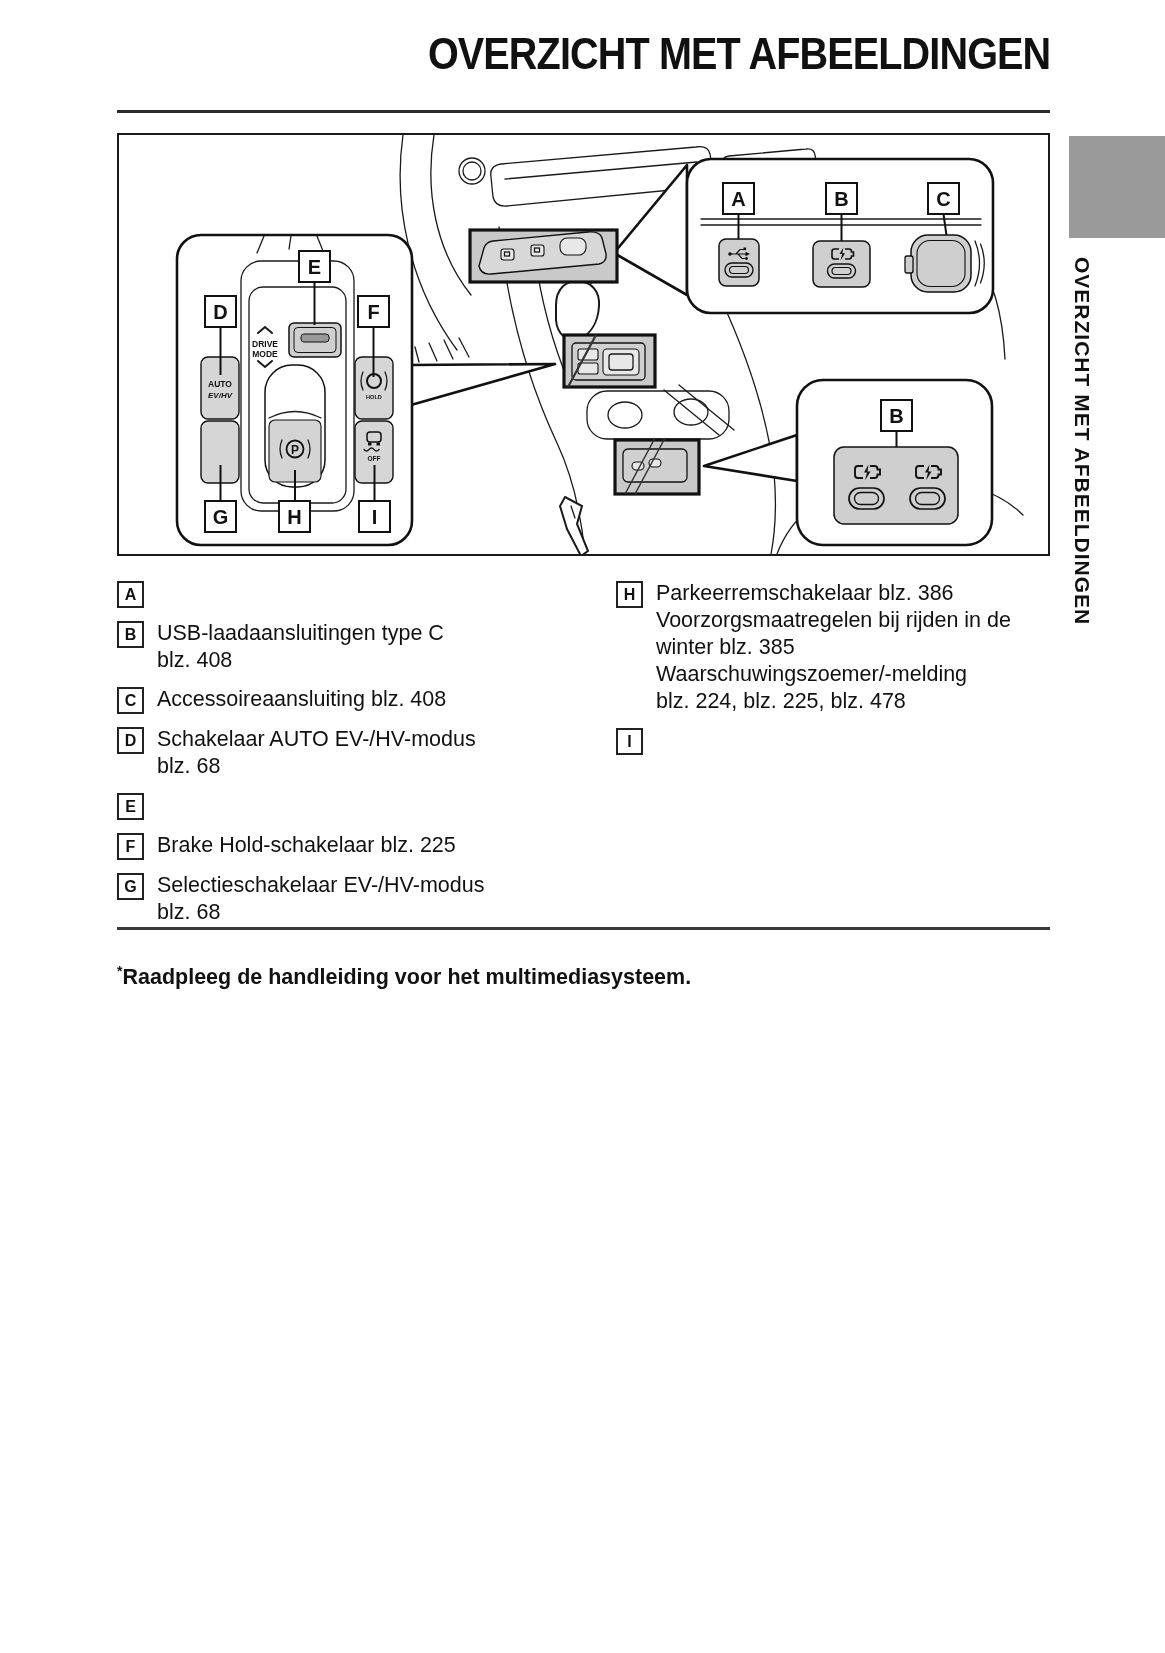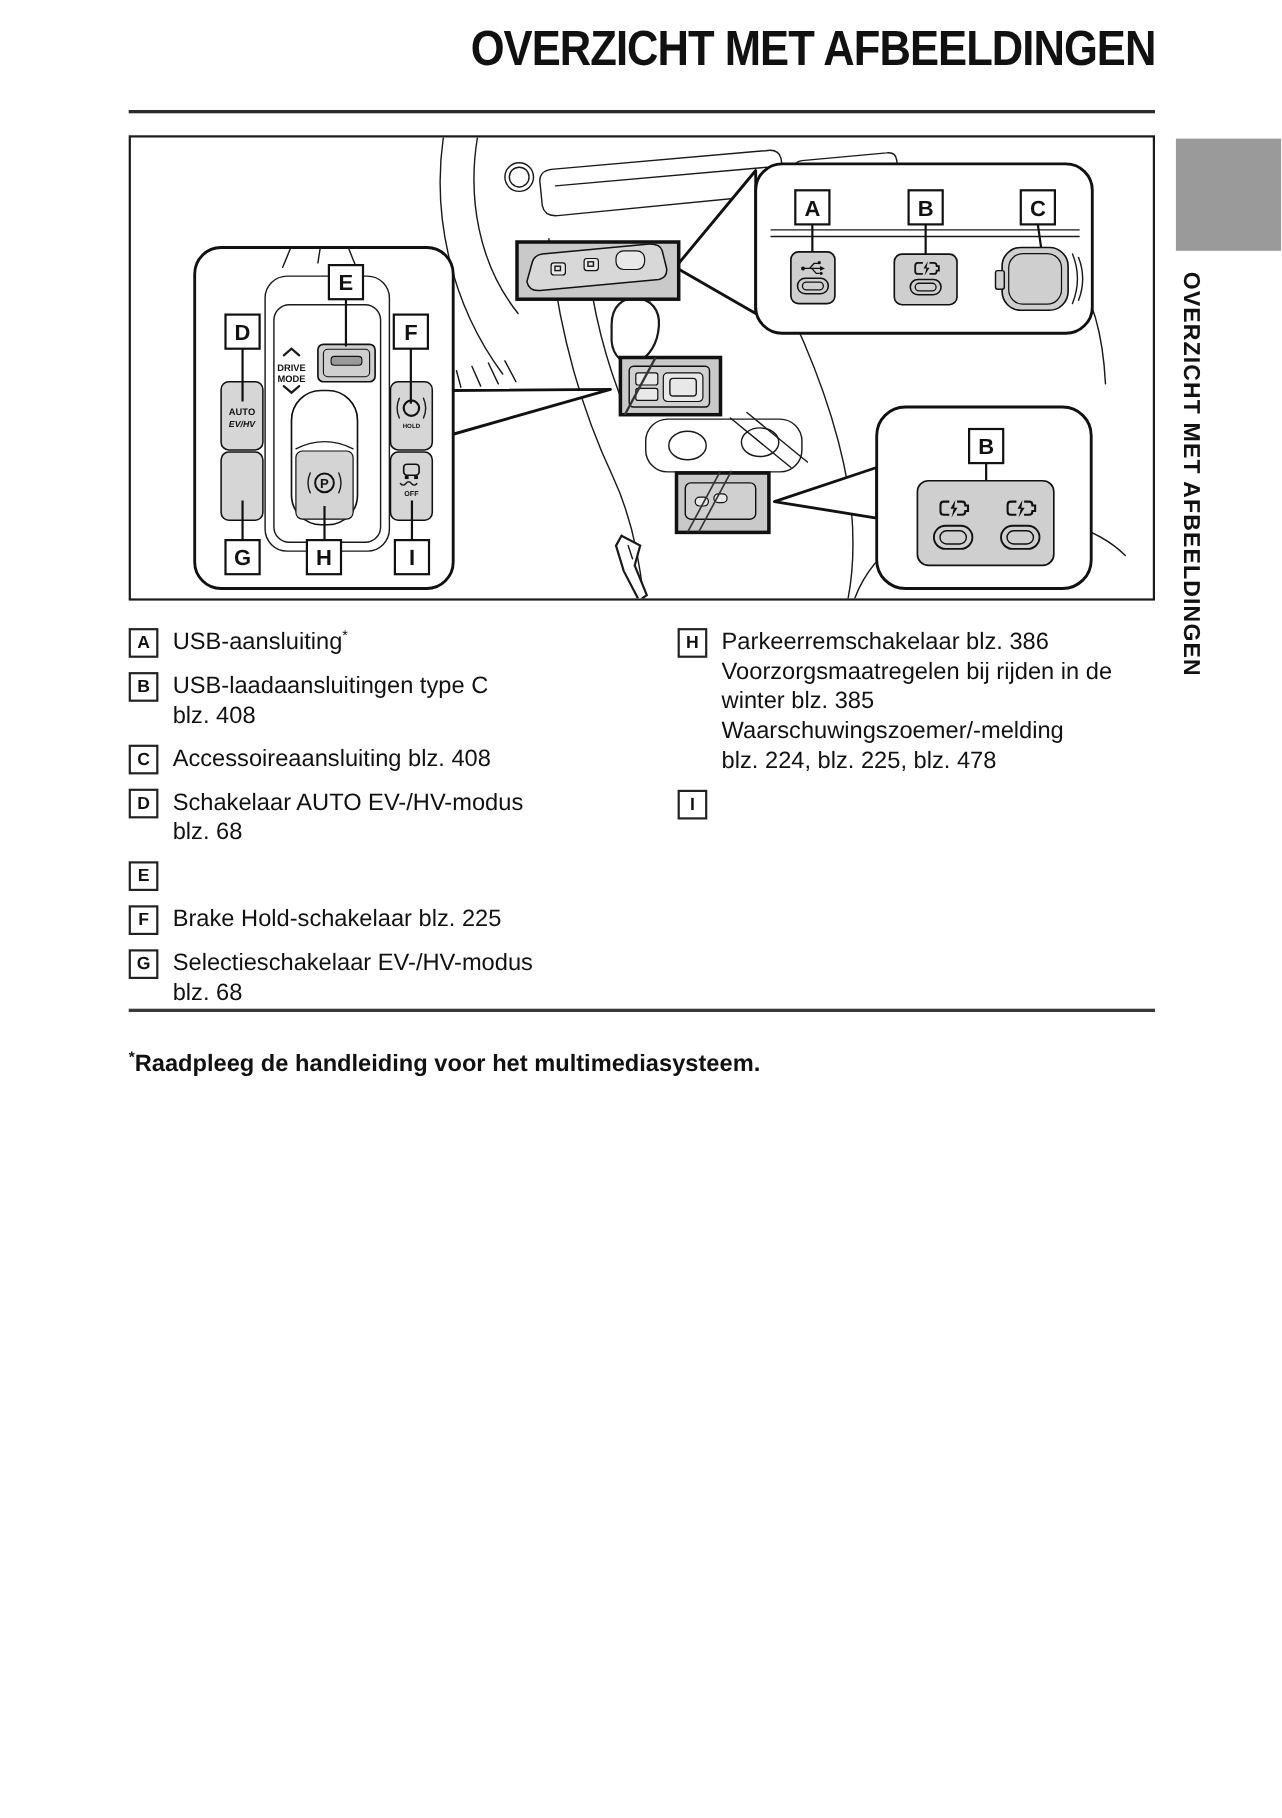--- a/index.html
+++ b/index.html
@@ -1,17 +1,17 @@
 <!DOCTYPE html>
 <html><head>
 <meta charset="utf-8">
 <style>
   html,body{margin:0;padding:0;background:#ffffff;}
   .page{position:relative;width:1165px;height:1228px;background:#fff;overflow:hidden;
-        font-family:"Liberation Sans",sans-serif;color:#111;}
+        font-family:"Liberation Sans",sans-serif;color:#111;margin-top:10px;}
   
   .title{position:absolute;top:18px;right:115px;font-size:45px;font-weight:bold;
          letter-spacing:-1px;white-space:nowrap;transform:scaleX(.88);transform-origin:100% 50%;}
   .rule-top{position:absolute;left:117px;top:100px;width:933px;border-top:3px solid #2b2b2b;}
   .rule-bottom{position:absolute;left:117px;top:917px;width:933px;border-top:3px solid #3a3a3a;}
   
   .figure{position:absolute;left:117px;top:123px;width:929px;height:419px;border:2px solid #1a1a1a;background:#fff;}
   svg text{font-family:"Liberation Sans",sans-serif;}
   .ln{stroke:#1a1a1a;fill:none;stroke-width:1.3;stroke-linecap:round;}
   .ln2{stroke:#1a1a1a;fill:none;stroke-width:2;stroke-linecap:round;}
@@ -310,23 +310,20 @@
         </g>
       </g>
     </svg>
   </div>
 
   <div class="legend">
     <div class="legend-col legend-col-left">
 
       <div class="legend-item">
         <span class="lkey">A</span>
-        <div class="ltext"><span>USB-aansluiting</span><sup class="lsup">*</sup>
-          
-        </div>
       </div>
 
       <div class="legend-item">
         <span class="lkey">B</span>
         <div class="ltext"><span>USB-laadaansluitingen type C</span>
           <div class="lref">blz. 408</div>
         </div>
       </div>
 
       <div class="legend-item">

